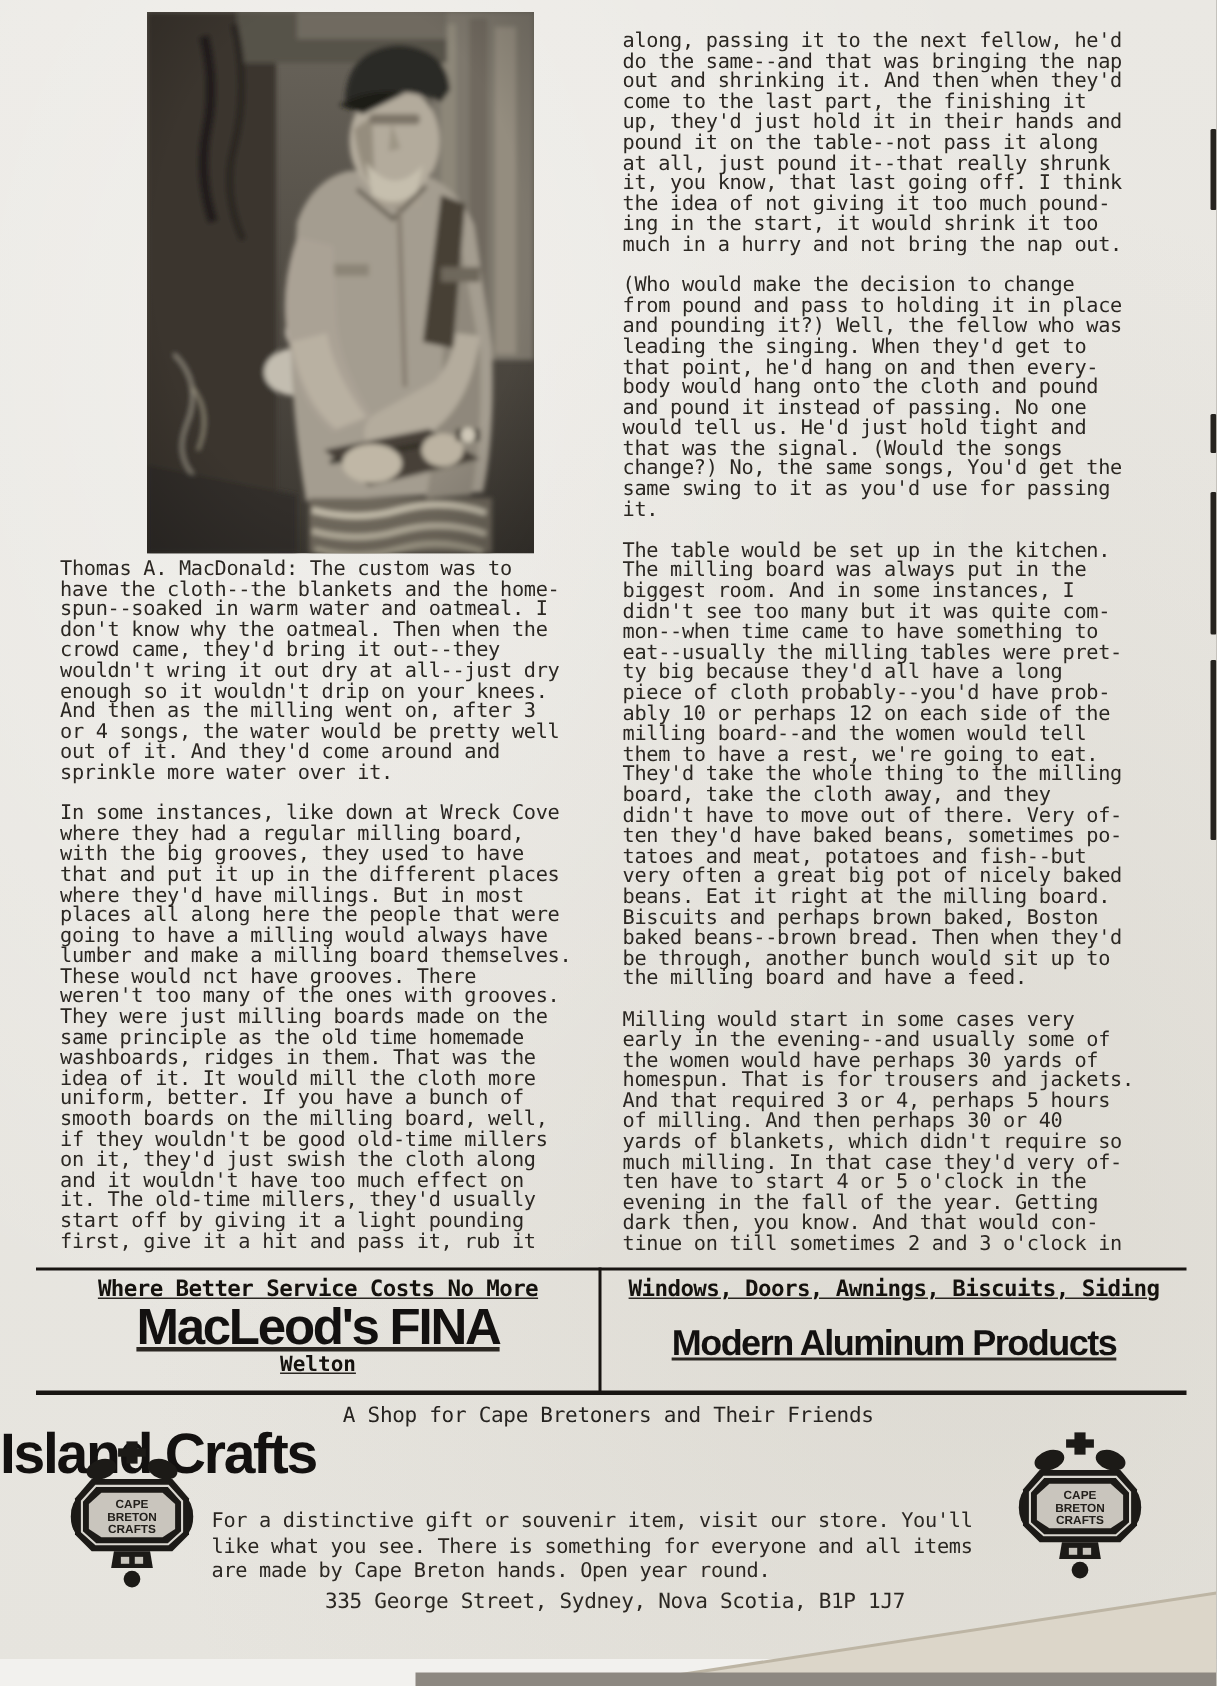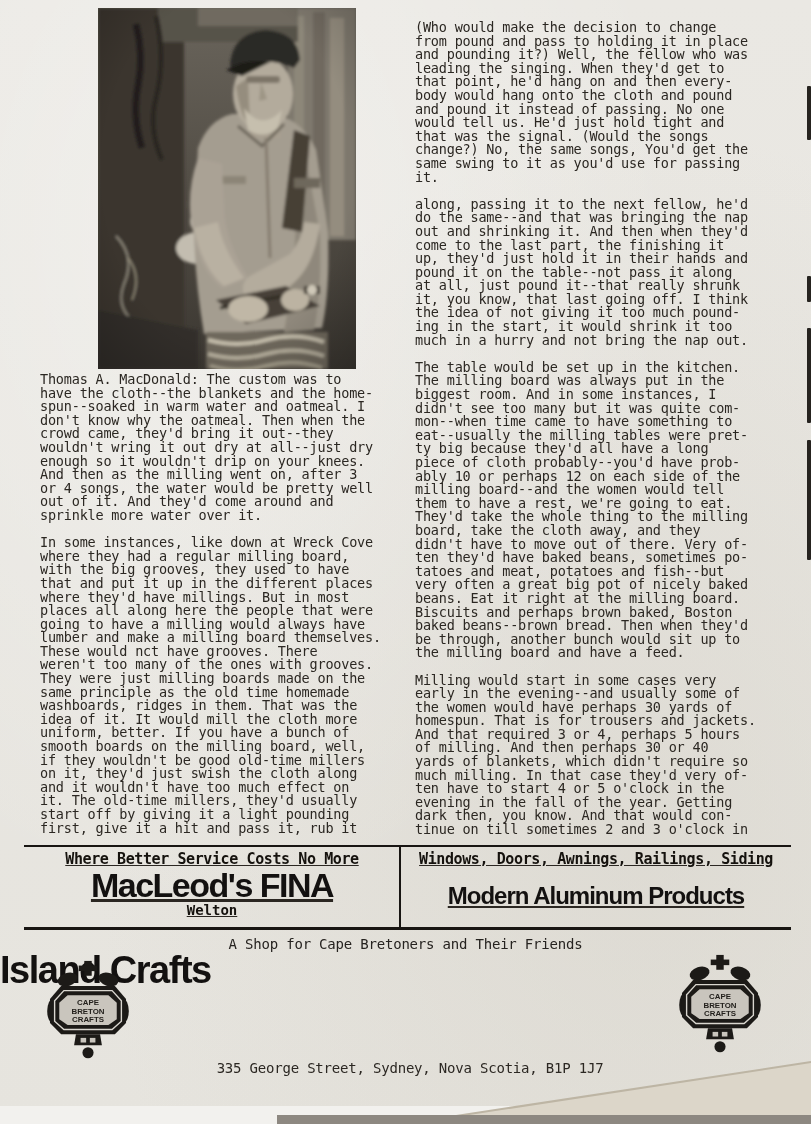--- a/index.html
+++ b/index.html
@@ -137,43 +137,43 @@
 smooth boards on the milling board, well,
 if they wouldn't be good old-time millers
 on it, they'd just swish the cloth along
 and it wouldn't have too much effect on
 it. The old-time millers, they'd usually
 start off by giving it a light pounding
 first, give it a hit and pass it, rub it</div>
   </div>
 
   <div class="col-right">
+    <div class="para">along, passing it to the next fellow, he'd
+do the same--and that was bringing the nap
+out and shrinking it. And then when they'd
+come to the last part, the finishing it
+up, they'd just hold it in their hands and
+pound it on the table--not pass it along
+at all, just pound it--that really shrunk
+it, you know, that last going off. I think
+the idea of not giving it too much pound-
+ing in the start, it would shrink it too
+much in a hurry and not bring the nap out.</div>
     <div class="para">(Who would make the decision to change
 from pound and pass to holding it in place
 and pounding it?) Well, the fellow who was
 leading the singing. When they'd get to
 that point, he'd hang on and then every-
 body would hang onto the cloth and pound
 and pound it instead of passing. No one
 would tell us. He'd just hold tight and
 that was the signal. (Would the songs
 change?) No, the same songs, You'd get the
 same swing to it as you'd use for passing
 it.</div>
-    <div class="para">along, passing it to the next fellow, he'd
-do the same--and that was bringing the nap
-out and shrinking it. And then when they'd
-come to the last part, the finishing it
-up, they'd just hold it in their hands and
-pound it on the table--not pass it along
-at all, just pound it--that really shrunk
-it, you know, that last going off. I think
-the idea of not giving it too much pound-
-ing in the start, it would shrink it too
-much in a hurry and not bring the nap out.</div>
     <div class="para">The table would be set up in the kitchen.
 The milling board was always put in the
 biggest room. And in some instances, I
 didn't see too many but it was quite com-
 mon--when time came to have something to
 eat--usually the milling tables were pret-
 ty big because they'd all have a long
 piece of cloth probably--you'd have prob-
 ably 10 or perhaps 12 on each side of the
 milling board--and the women would tell
@@ -207,26 +207,29 @@
   <div class="rule" style="left:399px;top:845px;width:2px;height:84px;"></div>
   <div class="rule" style="left:24px;top:927px;width:767px;height:3px;"></div>
 
   <div class="ad macleods" style="left:24px;top:850px;width:376px;">
     <div class="ad-tagline">Where Better Service Costs No More</div>
     <div class="ad-name">MacLeod's FINA</div>
     <div class="ad-sub">Welton</div>
   </div>
 
   <div class="ad modern" style="left:402px;top:850px;width:388px;">
-    <div class="ad-tagline">Windows, Doors, Awnings, Railings, Siding</div>
+    <div class="ad-tagline">Windows, Doors, Awnings, Biscuits, Siding</div>
     <div class="ad-name">Modern Aluminum Products</div>
   </div>
 
   <div class="island-tagline">A Shop for Cape Bretoners and Their Friends</div>
   <div class="island-name">Island Crafts</div>
+  <div class="island-body">For a distinctive gift or souvenir item, visit our store. You'll
+like what you see. There is something for everyone and all items
+are made by Cape Breton hands. Open year round.</div>
   <div class="island-address">335 George Street, Sydney, Nova Scotia, B1P 1J7</div>
 
   <svg class="abs" style="left:46px;top:960px;" width="84" height="102" viewBox="0 0 90 110">
     <rect x="41" y="1" width="8" height="16" fill="#1c1a17"></rect>
     <rect x="35" y="6" width="20" height="6" fill="#1c1a17"></rect>
     <ellipse cx="23" cy="21" rx="11" ry="7" fill="#1c1a17" transform="rotate(-18 23 21)"></ellipse>
     <ellipse cx="67" cy="21" rx="11" ry="7" fill="#1c1a17" transform="rotate(18 67 21)"></ellipse>
     <ellipse cx="7" cy="55" rx="6" ry="13" fill="#1c1a17"></ellipse>
     <ellipse cx="83" cy="55" rx="6" ry="13" fill="#1c1a17"></ellipse>
     <polygon points="16,28 74,28 86,42 86,68 74,80 16,80 4,68 4,42" fill="#1c1a17"></polygon>

